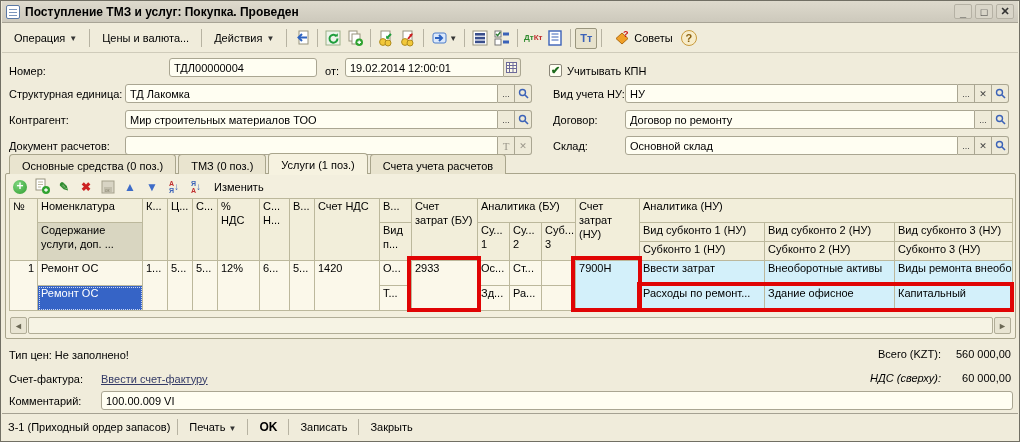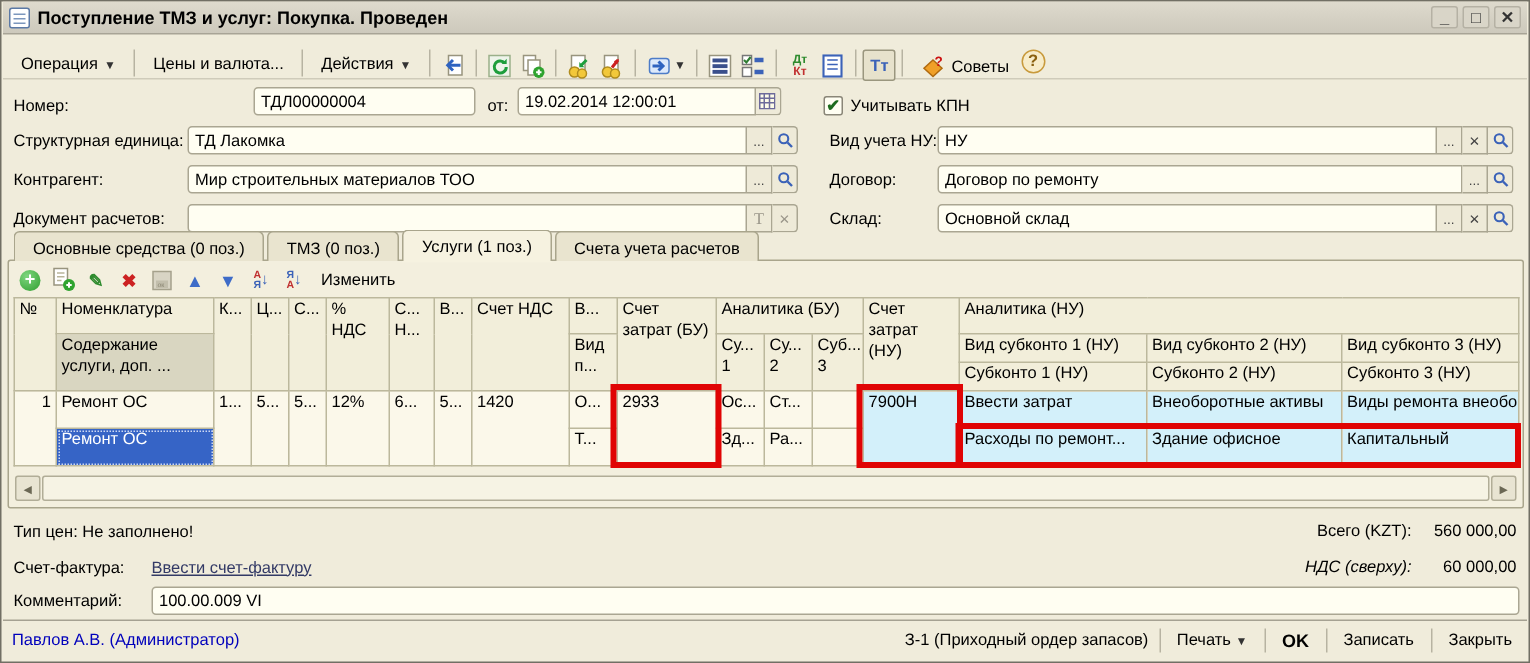--- a/index.html
+++ b/index.html
@@ -7,21 +7,21 @@
   #window { position:relative; width:1020px; height:442px; background:#f0ecdb; border:1px solid #716f64; overflow:hidden; font-size:11px; color:#000; }
 
   
   #titlebar { position:absolute; left:1px; top:0; right:1px; height:22px; background:linear-gradient(#dedacd,#cdc9bc); display:flex; align-items:center; padding:0 4px; border-bottom:1px solid #a8a496; }
   .doc-ico { width:14px; height:14px; background:#fff; border:1px solid #5b79a5; border-radius:2px; margin-right:5px; position:relative; }
   .doc-ico:before { content:""; position:absolute; left:2px; top:3px; width:8px; height:1px; background:#7c97bd; box-shadow:0 3px 0 #7c97bd, 0 6px 0 #7c97bd; }
   #titlebar .t { font-weight:bold; font-size:12px; flex:1; }
   .winbtn { width:18px; height:15px; margin-left:3px; display:flex; align-items:center; justify-content:center; font-size:11px; font-weight:bold; color:#333; background:#d9d5c8; border:1px solid #b5b1a4; border-radius:2px; }
 
   
-  #toolbar { position:absolute; left:1px; top:23px; right:1px; height:29px; display:flex; align-items:flex-start; padding:9px 4px; border-bottom:1px solid #cfcbba; }
+  #toolbar { position:absolute; left:1px; top:23px; right:1px; height:29px; display:flex; align-items:center; padding:0 4px; border-bottom:1px solid #cfcbba; }
   .tbtn { display:flex; align-items:center; gap:4px; padding:3px 7px; border:1px solid transparent; border-radius:2px; }
   .caret { font-size:8px; color:#333; }
   .sep { width:1px; height:18px; background:#b7b3a2; margin:0 4px; }
   .ic { width:22px; height:21px; display:flex; align-items:center; justify-content:center; border:1px solid transparent; border-radius:2px; position:relative; }
   .ic.pressed { border:1px solid #9a967e; background:#e7e2cc; }
   .ic-txt { font-size:11px; font-weight:bold; }
   .qmark { width:16px; height:16px; border:1px solid #c89a3c; border-radius:50%; background:#f7ecc9; color:#8a6010; font-weight:bold; font-size:11px; display:flex; align-items:center; justify-content:center; }
 
   
   .frow { position:absolute; height:19px; display:flex; align-items:center; }
@@ -165,21 +165,21 @@
     <span class="ic">
         <svg width="18" height="18">
           <rect x="2" y="2" width="6" height="6" fill="#fff" stroke="#777"></rect>
           <path d="M3 5l1.6 1.6L7.4 3" stroke="#2e7d32" fill="none" stroke-width="1.4"></path>
           <rect x="10" y="3.5" width="6" height="3" fill="#3b62b8"></rect>
           <rect x="2" y="10" width="6" height="6" fill="#fff" stroke="#777"></rect>
           <rect x="10" y="11.5" width="6" height="3" fill="#3b62b8"></rect>
         </svg>
       </span>
     <span class="sep"></span>
-    <span class="ic" style="flex-direction:column; line-height:8px;">
+    <span class="ic" style="flex-direction:row; line-height:8px;">
         <span class="ic-txt" style="color:#2e8b2e;font-size:8px">Дт</span>
         <span class="ic-txt" style="color:#c03030;font-size:8px">Кт</span>
       </span>
     <span class="ic">
         <svg width="18" height="18">
           <rect x="3" y="2" width="12" height="14" fill="#fff" stroke="#3b62b8" stroke-width="1.4"></rect>
           <path d="M5.5 5h7M5.5 8h7M5.5 11h7" stroke="#3b62b8"></path>
         </svg>
       </span>
     <span class="sep"></span>
@@ -452,21 +452,20 @@
   <span class="totval" style="left:920px; top:371px; font-weight:normal;">60 000,00</span>
 
   <div class="frow" style="left:8px; top:390px; width:1004px;">
     <span class="flabel" style="width:92px">Комментарий:</span>
     <span class="fgroup" style="flex:1">
         <input class="finput solo" readonly="" value="100.00.009 VI" style="">
       </span>
   </div>
 
   <div id="statusbar">
-    <span class="user">Павлов А.В. (Администратор)</span>
     <span>З-1 (Приходный ордер запасов)</span>
     <span class="sbsep"></span>
     <span class="sbbtn"><span>Печать</span> <span class="caret">▼</span></span>
     <span class="sbsep"></span>
     <span class="sbbtn" style="font-weight:bold; font-size:12px;">OK</span>
     <span class="sbsep"></span>
     <span class="sbbtn">Записать</span>
     <span class="sbsep"></span>
     <span class="sbbtn">Закрыть</span>
   </div>

